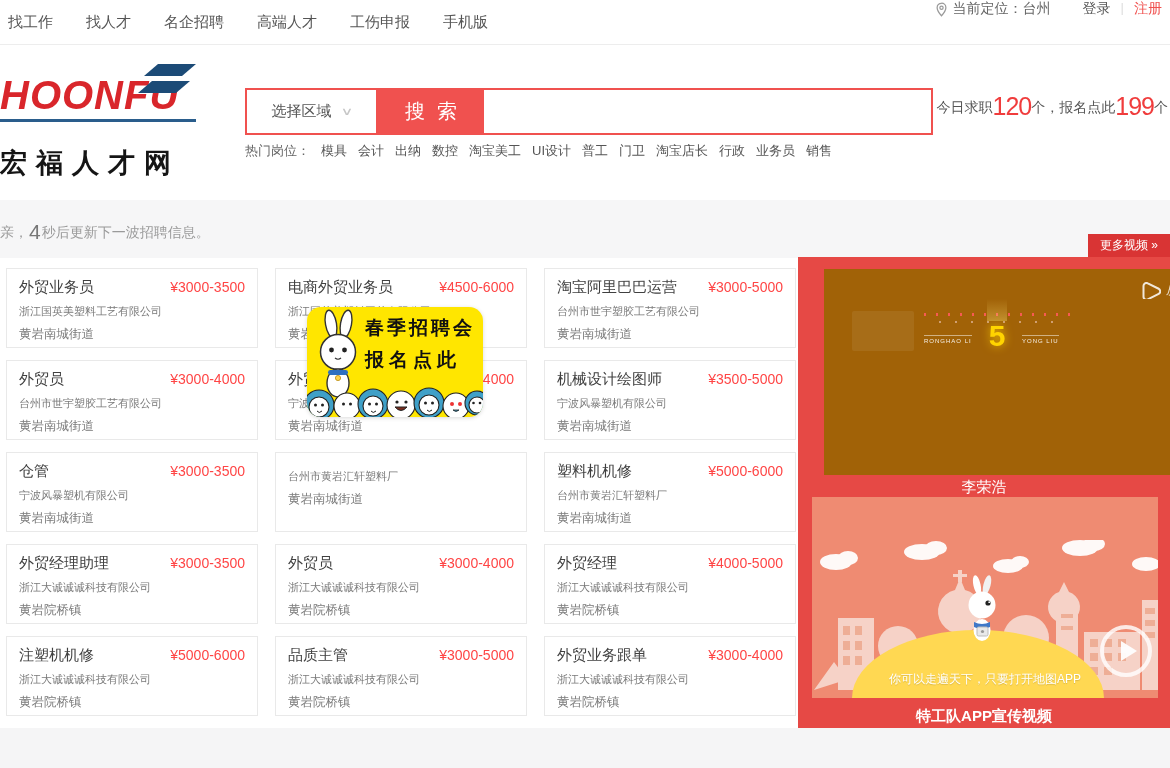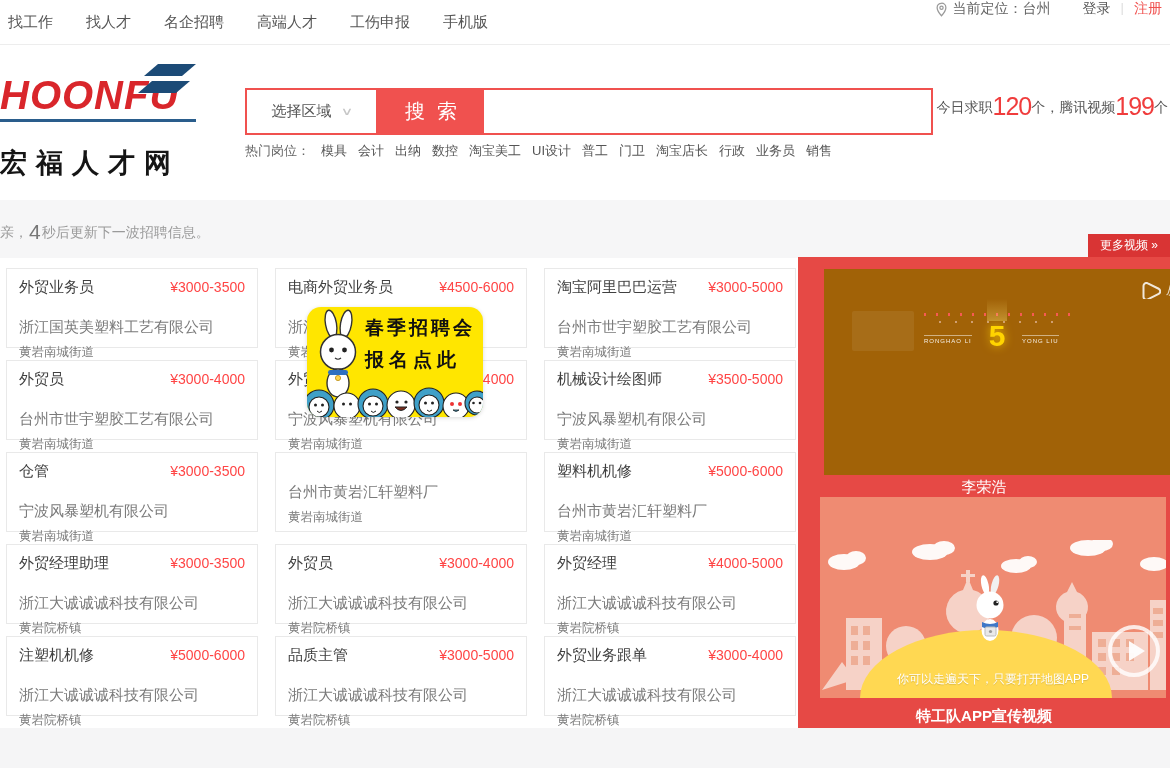--- a/index.html
+++ b/index.html
@@ -54,21 +54,21 @@
   .notice { position:absolute; left:0; top:20px; font-size:14px; color:#9a9a9a; }
   .notice .num { font-size:21px; color:#777; vertical-align:-2px; padding:0 1px; }
 
   
   .jobs-grid { position:absolute; left:6px; top:268px; width:790px;
                display:grid; grid-template-columns:252px 252px 252px; column-gap:17px; row-gap:12px; }
   .card { height:80px; background:#fff; border:1px solid #e9e9e9; padding:9px 12px 0 12px; cursor:pointer; }
   .card-top { display:flex; justify-content:space-between; align-items:baseline; }
   .card-title { font-size:15px; color:#404040; }
   .card-salary { font-size:14px; color:#ff4545; }
-  .card-company { font-size:15px; color:#7a7a7a; margin-top:21px; white-space:nowrap; overflow:hidden; }
+  .card-company { font-size:11px; color:#7a7a7a; margin-top:7px; white-space:nowrap; overflow:hidden; }
   .card-area { font-size:12.5px; color:#7a7a7a; margin-top:7px; }
 
   
   .ad { position:absolute; left:307px; top:307px; width:176px; height:110px; background:#ffe600;
         border-radius:14px; z-index:30; overflow:hidden; cursor:pointer;
         box-shadow:0 1px 4px rgba(0,0,0,.15); }
   .ad-text { position:absolute; right:8px; top:8px; text-align:left;
              font-family:Liberation Mono, monospace; font-weight:bold; color:#111; }
   .ad-line1 { font-size:19px; letter-spacing:3px; }
   .ad-line2 { font-size:19px; letter-spacing:5px; margin-top:6px; padding-right:2px; }
@@ -100,21 +100,21 @@
   .v1-label.right { left:198px; }
   .play-circle { position:absolute; width:52px; height:52px; border:4px solid #fff; border-radius:50%;
                  display:flex; align-items:center; justify-content:center; cursor:pointer; }
   .play-circle::after { content:""; display:block; width:0; height:0; margin-left:5px;
                         border-left:16px solid #fff; border-top:10px solid transparent; border-bottom:10px solid transparent; }
   .v1-play { right:16px; bottom:18px; }
   .v-caption { position:absolute; left:0; width:372px; text-align:center; color:#fff; font-size:15px; }
   .cap1 { top:221px; }
   .cap2 { top:450px; font-weight:bold; }
 
-  .video2 { position:absolute; left:22px; top:240px; width:346px; height:201px; background:#ef8b72; overflow:hidden; cursor:pointer; }
+  .video2 { position:absolute; left:14px; top:240px; width:346px; height:201px; background:#ef8b72; overflow:hidden; cursor:pointer; }
   .v2-sil { position:absolute; left:0; bottom:8px; }
   .v2-hill { position:absolute; left:40px; bottom:-68px; width:252px; height:136px; background:#ffd852; border-radius:50%; }
   .v2-rabbit { position:absolute; left:150px; top:78px; }
   .v2-sub { position:absolute; left:0; bottom:10px; width:346px; text-align:center; color:#fff; font-size:12px;
             text-shadow:0 1px 1px rgba(0,0,0,.15); }
   .v2-play { right:6px; top:128px; border-color:rgba(255,255,255,.85); opacity:.95; }
 
   
   .bottom-strip { position:absolute; left:0; top:728px; width:1170px; height:40px; background:#f5f5f6; }
 </style>
@@ -178,21 +178,21 @@
           <a class="hot-word">普工</a>
           <a class="hot-word">门卫</a>
           <a class="hot-word">淘宝店长</a>
           <a class="hot-word">行政</a>
           <a class="hot-word">业务员</a>
           <a class="hot-word">销售</a>
         </span>
     </div>
 
     <div class="stats">
-      <span>今日求职</span><span class="big">120</span><span>个，腾讯视频</span><span class="big">199</span><span>个</span>
+      <span>今日求职</span><span class="big">120</span><span>个，报名点此</span><span class="big">199</span><span>个</span>
     </div>
   </div>
 
   <div class="notice-strip">
     <div class="notice">
       <span>亲，</span><span class="num">4</span><span>秒后更新下一波招聘信息。</span>
     </div>
   </div>
 
   <div class="jobs-grid" id="jobs-grid">

